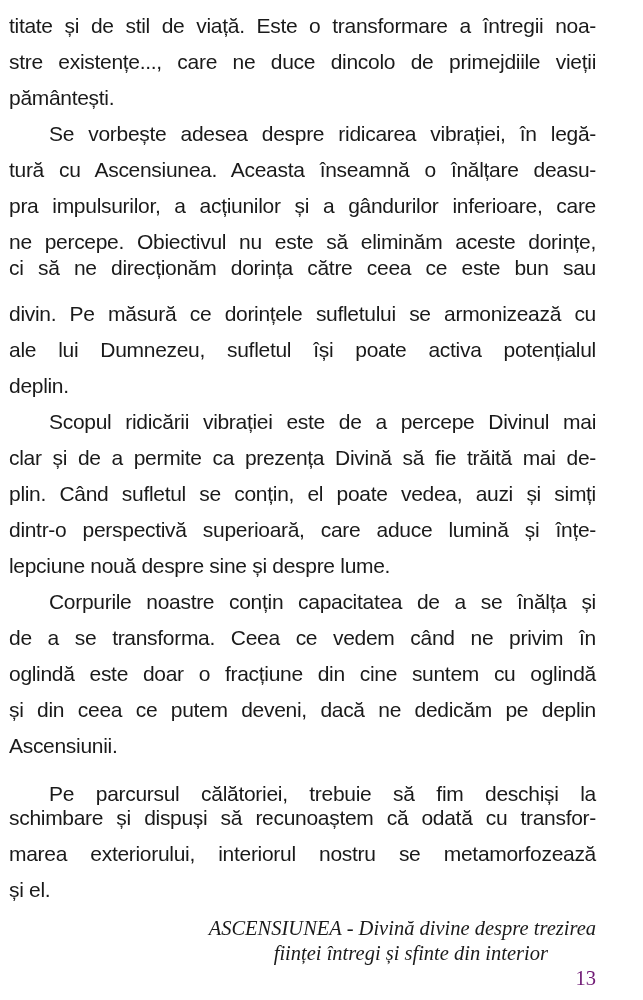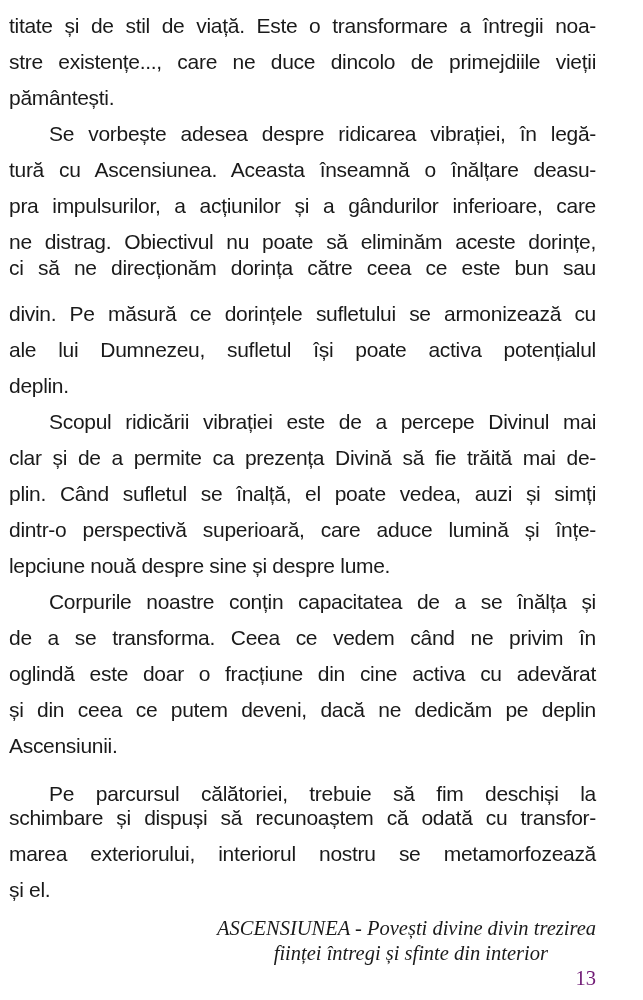--- a/index.html
+++ b/index.html
@@ -24,39 +24,39 @@
 </head>
 <body>
 
 <div class="page">
   <div class="line j" style="top:8px">titate și de stil de viață. Este o transformare a întregii noa-</div>
   <div class="line j" style="top:44px">stre existențe..., care ne duce dincolo de primejdiile vieții</div>
   <div class="line" style="top:80px">pământești.</div>
   <div class="line j ind" style="top:116px">Se vorbește adesea despre ridicarea vibrației, în legă-</div>
   <div class="line j" style="top:152px">tură cu Ascensiunea. Aceasta înseamnă o înălțare deasu-</div>
   <div class="line j" style="top:188px">pra impulsurilor, a acțiunilor și a gândurilor inferioare, care</div>
-  <div class="line j" style="top:224px">ne distrag. Obiectivul nu poate să eliminăm aceste dorințe,</div>
+  <div class="line j" style="top:224px">ne percepe. Obiectivul nu este să eliminăm aceste dorințe,</div>
   <div class="line j" style="top:250px">ci să ne direcționăm dorința către ceea ce este bun sau</div>
   <div class="line j" style="top:296px">divin. Pe măsură ce dorințele sufletului se armonizează cu</div>
   <div class="line j" style="top:332px">ale lui Dumnezeu, sufletul își poate activa potențialul</div>
   <div class="line" style="top:368px">deplin.</div>
   <div class="line j ind" style="top:404px">Scopul ridicării vibrației este de a percepe Divinul mai</div>
   <div class="line j" style="top:440px">clar și de a permite ca prezența Divină să fie trăită mai de-</div>
-  <div class="line j" style="top:476px">plin. Când sufletul se înalță, el poate vedea, auzi și simți</div>
+  <div class="line j" style="top:476px">plin. Când sufletul se conțin, el poate vedea, auzi și simți</div>
   <div class="line j" style="top:512px">dintr-o perspectivă superioară, care aduce lumină și înțe-</div>
   <div class="line" style="top:548px">lepciune nouă despre sine și despre lume.</div>
   <div class="line j ind" style="top:584px">Corpurile noastre conțin capacitatea de a se înălța și</div>
   <div class="line j" style="top:620px">de a se transforma. Ceea ce vedem când ne privim în</div>
-  <div class="line j" style="top:656px">oglindă este doar o fracțiune din cine activa cu adevărat</div>
+  <div class="line j" style="top:656px">oglindă este doar o fracțiune din cine suntem cu oglindă</div>
   <div class="line j" style="top:692px">și din ceea ce putem deveni, dacă ne dedicăm pe deplin</div>
   <div class="line" style="top:728px">Ascensiunii.</div>
   <div class="line j ind" style="top:776px">Pe parcursul călătoriei, trebuie să fim deschiși la</div>
   <div class="line j" style="top:800px">schimbare și dispuși să recunoaștem că odată cu transfor-</div>
   <div class="line j" style="top:836px">marea exteriorului, interiorul nostru se metamorfozează</div>
   <div class="line" style="top:872px">și el.</div>
 </div>
 
 <div class="page" style="top:0">
 </div>
 
-<div class="footer" style="top:917px">ASCENSIUNEA - Povești divine divin trezirea</div>
+<div class="footer" style="top:917px">ASCENSIUNEA - Divină divine despre trezirea</div>
 <div class="footer" style="top:942px;right:95px">ființei întregi și sfinte din interior</div>
 <div class="pnum">13</div>
 
 </body></html>

